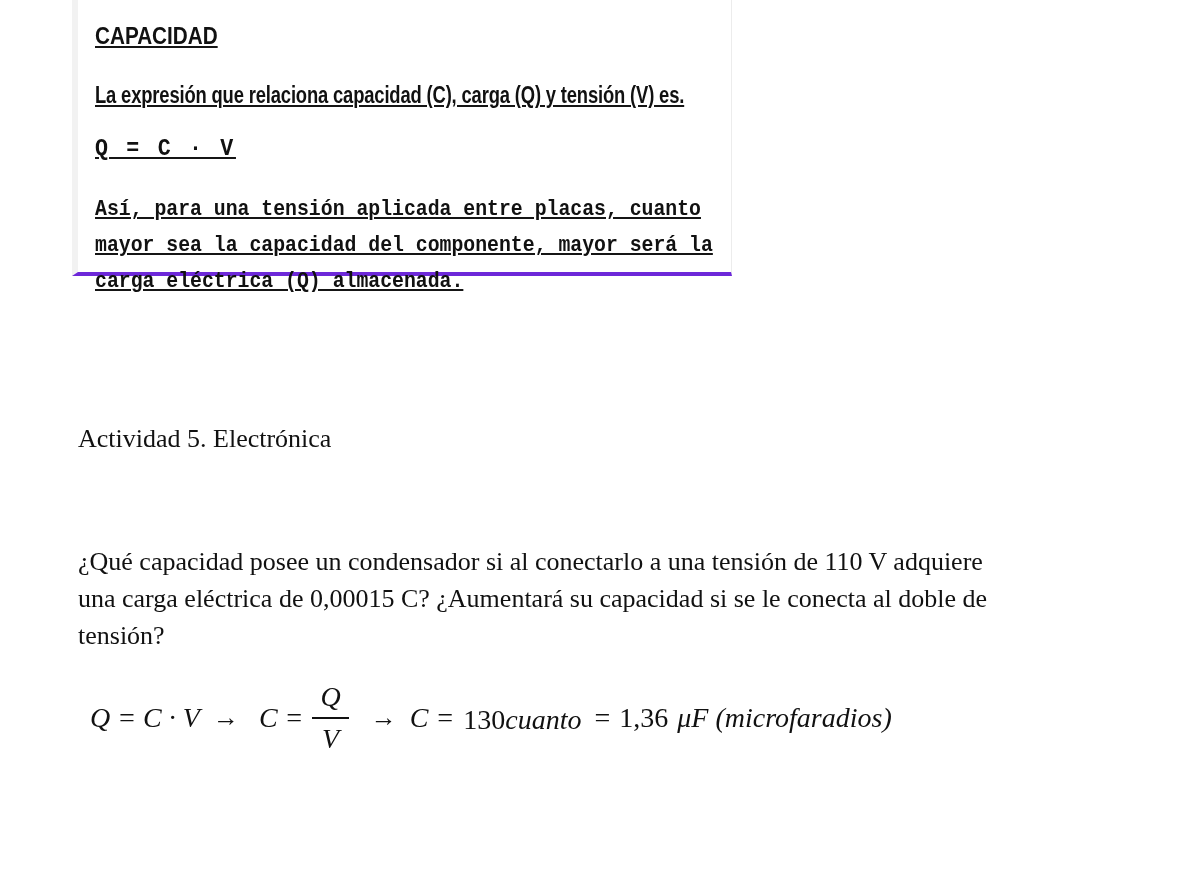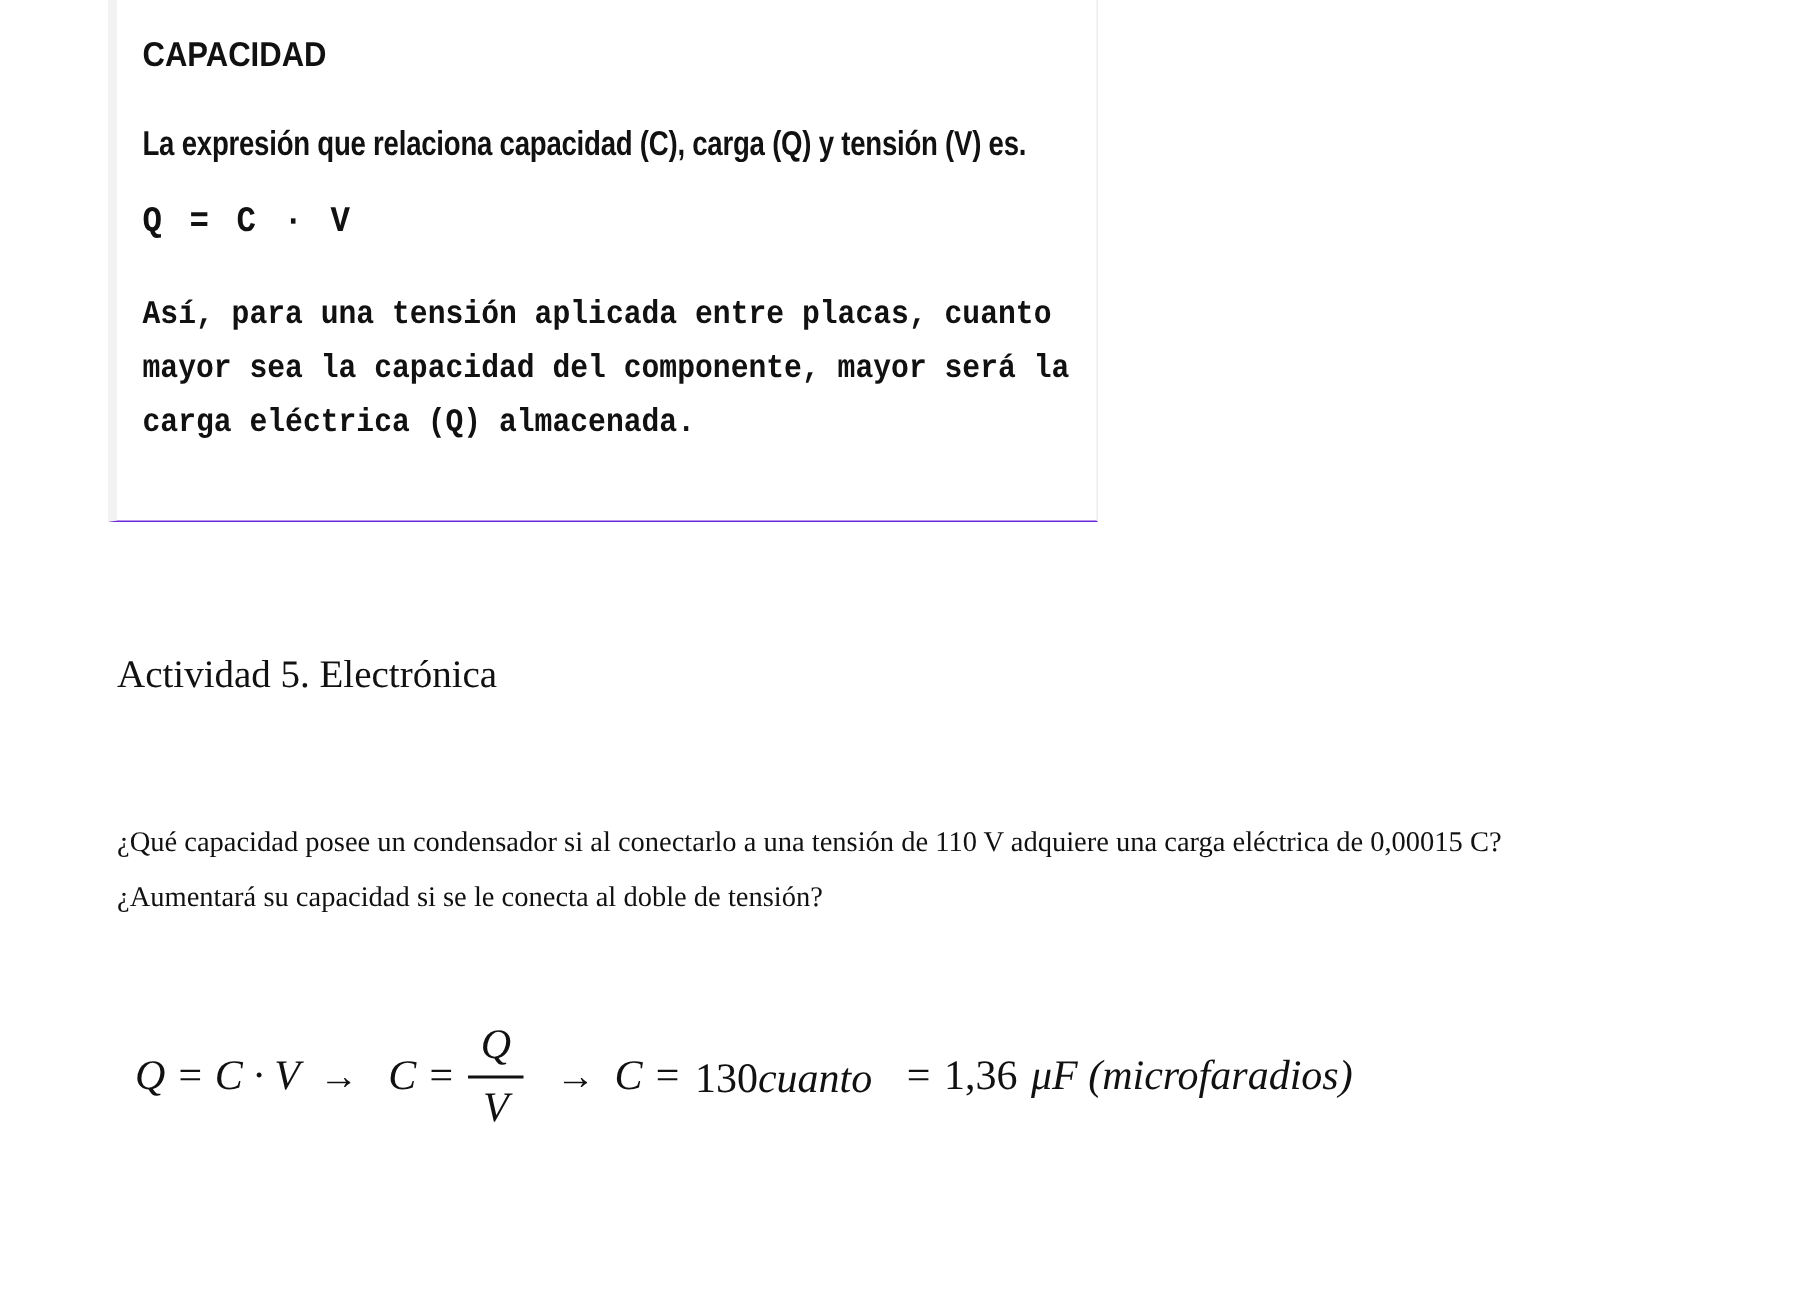--- a/index.html
+++ b/index.html
@@ -2,26 +2,27 @@
 <html><head>
 <meta charset="utf-8">
 <style>
   * { margin:0; padding:0; box-sizing:border-box; }
   html,body { background:#ffffff; }
   body { width:1200px; height:876px; font-family:"Liberation Serif", serif; color:#151515; }
   .page { position:relative; width:1200px; height:876px; overflow:hidden; background:#ffffff; }
 
   
   .info-box {
-    position:absolute; left:72px; top:0; width:660px; height:348px;
+    position:absolute; left:72px; top:0; width:660px; height:276px;
     background:#ffffff;
     border-left:6px solid #f2f2f2;
     border-right:1px solid #ececec;
-    border-bottom:1px solid #6d28d9;
+    border-bottom:4px solid #6d28d9;
     padding-left:17px;
+    text-decoration:underline;
   }
   .cap-title {
     margin-top:24px;
     font-family:"Liberation Sans", sans-serif;
     font-weight:700; font-size:23px; line-height:24px;
     transform:scaleX(0.9); transform-origin:0 0;
     color:#111;
   }
   .cap-intro {
     margin-top:31px;
@@ -46,44 +47,44 @@
     font-weight:700; font-size:22px; line-height:36px;
     width:53ch;
     transform:scaleX(0.9); transform-origin:0 0;
     color:#111;
   }
 
   
   .activity-heading {
     position:absolute; left:78px; top:424px;
     font-family:"Liberation Serif", serif;
-    font-size:26px; line-height:30px; color:#111;margin-top:11px;
+    font-size:26px; line-height:30px; color:#111;
   }
   .question {
     position:absolute; left:78px; top:543px; width:935px;
     font-family:"Liberation Serif", serif;
-    font-size:19px; line-height:37px; color:#111;
+    font-size:26px; line-height:37px; color:#111;
   }
 
   
   .solution {
     position:absolute; left:90px; top:666px; height:104px;
     display:flex; align-items:center;
     font-family:"Liberation Serif", serif;
     font-size:28px; line-height:1.15; color:#111;
     font-style:italic;
   }
   .solution .up { font-style:normal; }
   .sol-arrow { font-style:normal; font-size:26px; margin:0 13px; }
   .sol-arrow.wide { margin-right:20px; }
   .frac { display:inline-flex; flex-direction:column; align-items:center; margin:0 9px; text-align:center; }
   .frac .num { border-bottom:2px solid #111; padding:0 8px 4px 8px; white-space:nowrap; }
   .frac .den { padding-top:4px; white-space:nowrap; }
   .c-eq { white-space:nowrap; }
-  .result { white-space:nowrap; margin-left:14px; }
+  .result { white-space:nowrap; margin-left:4px; }
   .result .seg { margin-right:9px; }
   .result .seg:last-child { margin-right:0; }
 </style>
 </head>
 <body>
 
 <div class="page">
 
   <div class="info-box">
     <div class="cap-title">CAPACIDAD</div>

